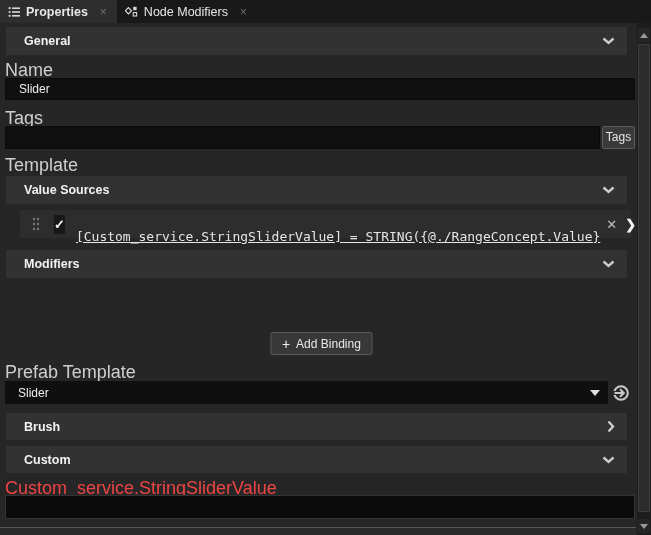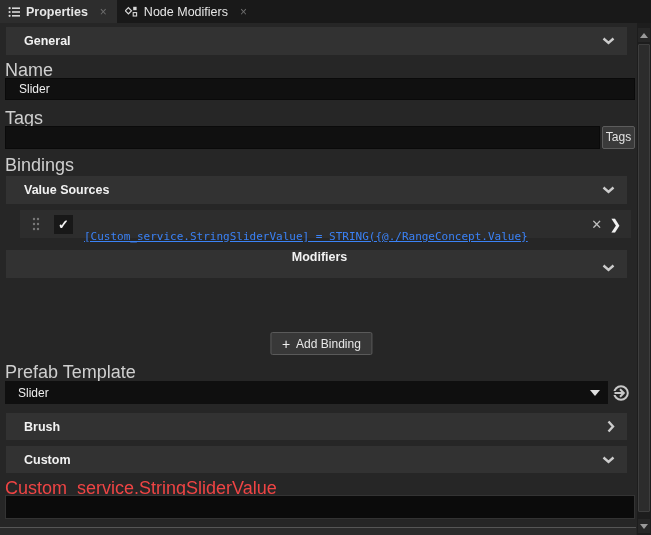--- a/index.html
+++ b/index.html
@@ -27,22 +27,22 @@
 
   .tags-btn { position:absolute; background:#3a3a3a; border:1px solid #5c5c5c; border-radius:2px;
               color:#e3e3e3; font-size:12px; text-align:center; line-height:21px; }
 
   
   .binding-row { position:absolute; left:20px; width:611px; height:28px; background:#2d2d2d;
                  display:flex; align-items:center; }
   .drag-handle { margin-left:12px; display:flex; align-items:center; }
   .bind-check { width:19px; height:19px; background:#181818; margin-left:14px; color:#f5f5f5;
                 font-size:13px; font-weight:bold; text-align:center; line-height:19px; }
-  .bind-expr { margin-left:11px; font-family:"DejaVu Sans Mono", monospace; font-size:11px;
-               color:#3b82f6; text-decoration:underline; white-space:nowrap;margin-top:24px; }
+  .bind-expr { margin-left:11px; font-family:"DejaVu Sans Mono", monospace; font-size:13px;
+               color:#e5e5e5; text-decoration:underline; white-space:nowrap;margin-top:24px; }
   .bind-x { margin-left:auto; color:#c0c0c0; font-size:13px; padding:0 6px; }
   .bind-arrow { color:#f0f0f0; font-size:13px; font-weight:bold; padding:0 10px 0 2px; }
 
   
   .add-binding { position:absolute; left:50%; transform:translateX(-54%); top:332px; height:23px;
                  background:#383838; border:1px solid #5a5a5a; border-radius:2px; color:#e8e8e8;
                  font-size:12px; display:flex; align-items:center; gap:6px; padding:0 11px; }
   .add-binding .plus { font-size:14px; color:#f0f0f0; }
 
   
@@ -100,21 +100,21 @@
     </span>
   </div>
 
   <div class="field-label" style="top:60px;">Name</div>
   <input class="text-input" style="top: 78px; left: 5px; right: 16px; width: 630px; height: 22px;" value="Slider">
 
   <div class="field-label" style="top:108px;">Tags</div>
   <input class="text-input" style="top: 126px; left: 5px; width: 595px; height: 23px;" value="">
   <div class="tags-btn" style="top:126px; left:602px; width:33px; height:23px;">Tags</div>
 
-  <div class="field-label" style="top:155px;">Bindings</div>
+  <div class="field-label" style="top:155px;">Template</div>
 
   <div class="sec-header" style="top:176px;">
     <span class="sec-title">Value Sources</span>
     <span class="chev">
       <svg width="13" height="8" viewBox="0 0 13 8">
           <path d="M1.5 1.5 L6.5 6 L11.5 1.5" stroke="#cccccc" stroke-width="2.4" fill="none"></path>
         </svg>
     </span>
   </div>
 
@@ -130,21 +130,21 @@
             <circle cx="6" cy="12" r="1.2"></circle>
         </g>
       </svg>
     </span>
     <span class="bind-check">✓</span>
     <span class="bind-expr">[Custom_service.StringSliderValue] = STRING({@./RangeConcept.Value}</span>
     <span class="bind-x">✕</span>
     <span class="bind-arrow">❯</span>
   </div>
 
-  <div class="sec-header" style="top:250px;flex-direction:column;">
+  <div class="sec-header" style="top:250px;">
     <span class="sec-title">Modifiers</span>
     <span class="chev">
       <svg width="13" height="8" viewBox="0 0 13 8">
           <path d="M1.5 1.5 L6.5 6 L11.5 1.5" stroke="#cccccc" stroke-width="2.4" fill="none"></path>
         </svg>
     </span>
   </div>
 
 
   <div class="add-binding">

